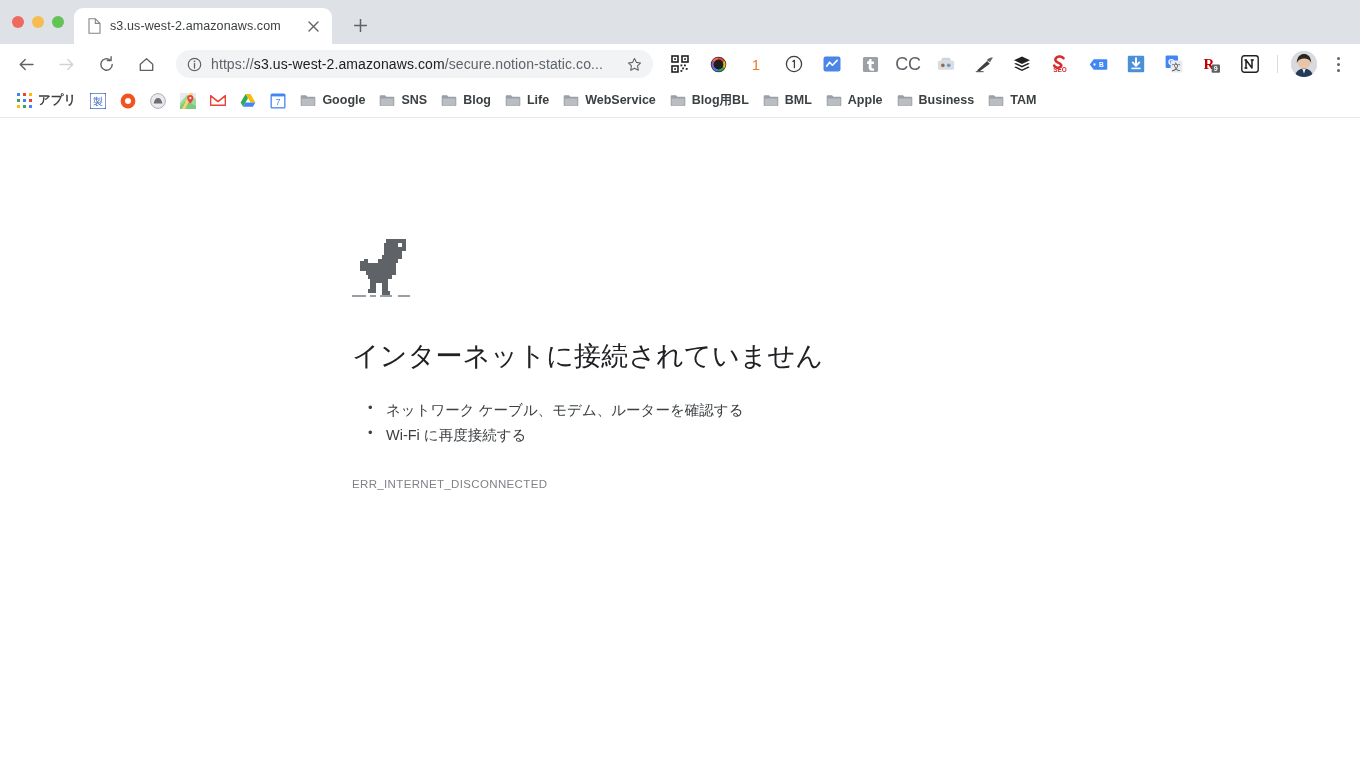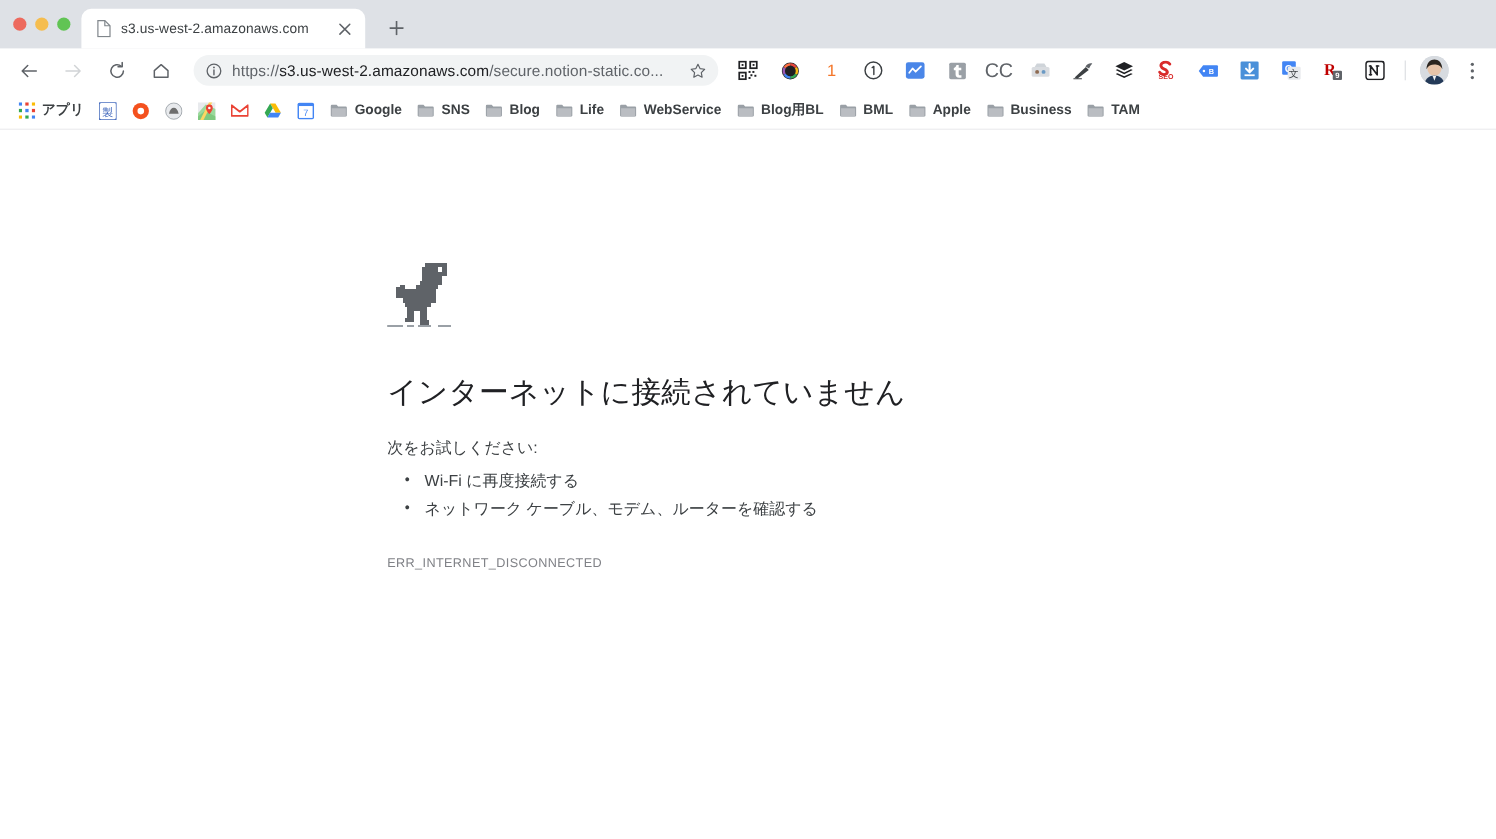--- a/index.html
+++ b/index.html
@@ -661,24 +661,23 @@
             <rect x="9" y="29" width="3" height="1"></rect>
             <rect x="14" y="29" width="6" height="1"></rect>
             <rect x="23" y="29" width="6" height="1"></rect>
             <rect x="2" y="31" width="3" height="1"></rect>
           </g>
         </svg>
       </div>
 
       <h1 class="err-title">インターネットに接続されていません</h1>
 
-      <p class="err-lead">次をお試しください:</p>
 
       <ul class="err-list">
+        <li>ネットワーク ケーブル、モデム、ルーターを確認する</li>
         <li>Wi-Fi に再度接続する</li>
-        <li>ネットワーク ケーブル、モデム、ルーターを確認する</li>
       </ul>
 
       <div class="err-code">ERR_INTERNET_DISCONNECTED</div>
     </div>
   </div>
 
 </div>
 
 </body></html>

